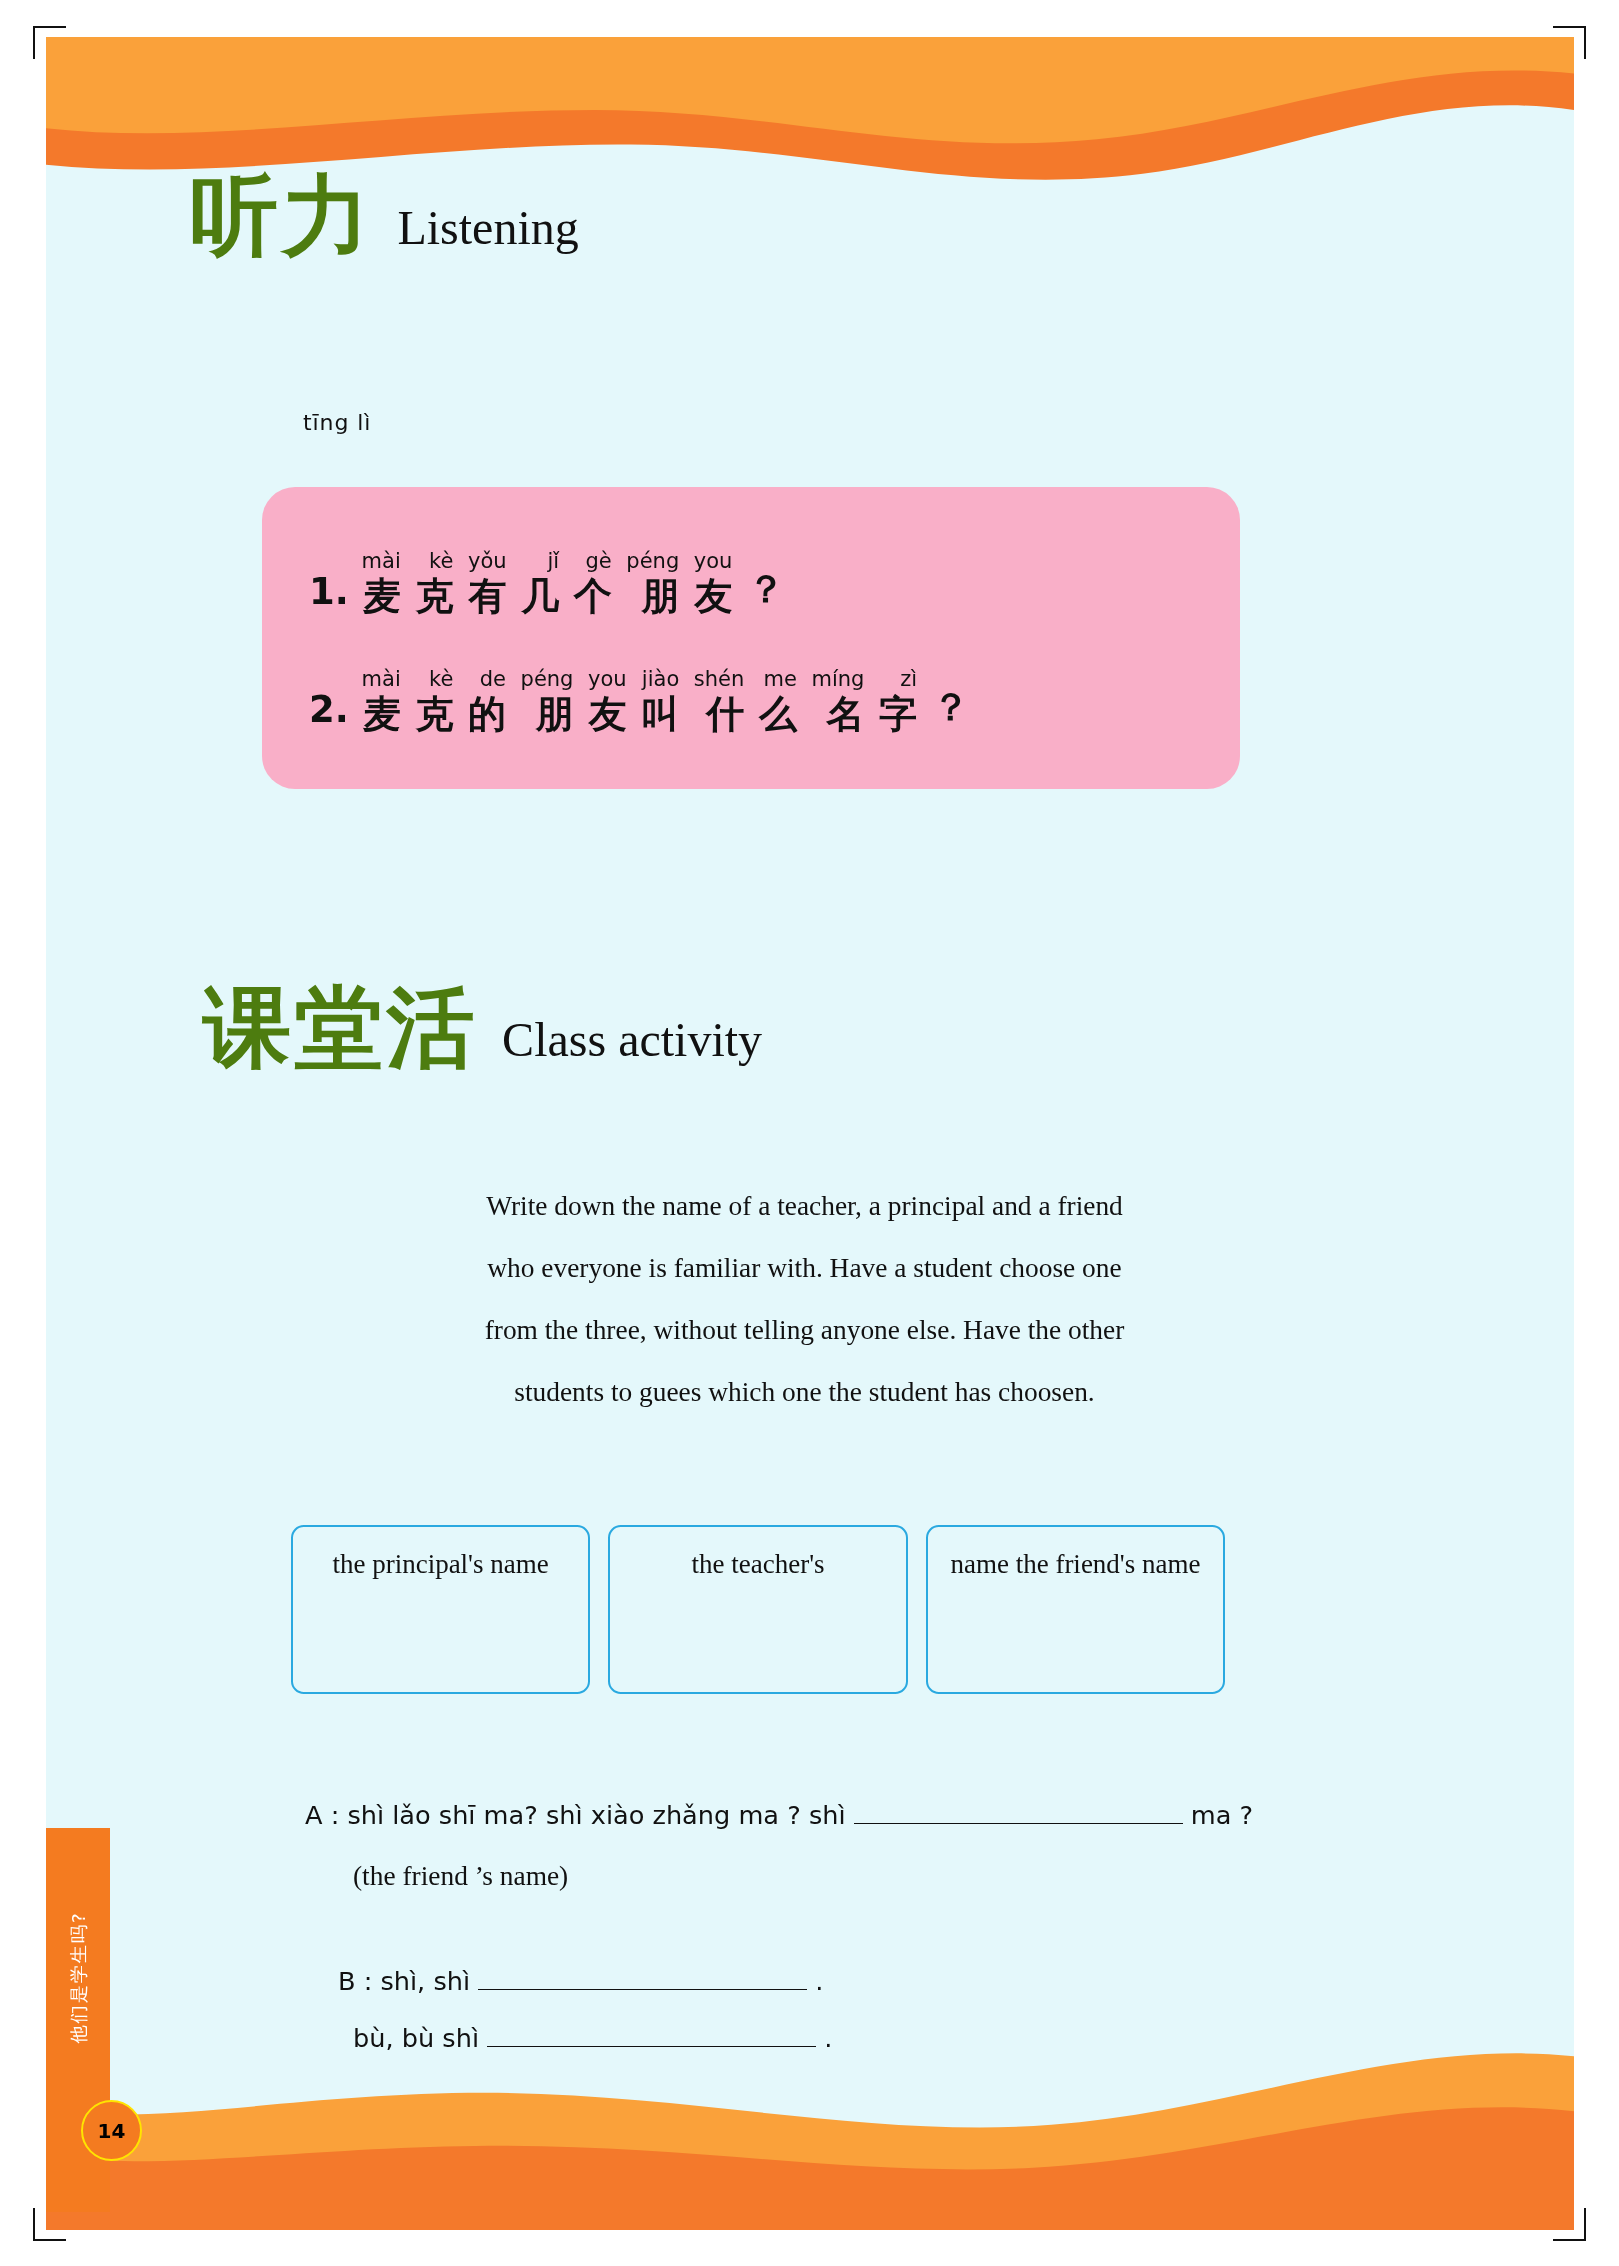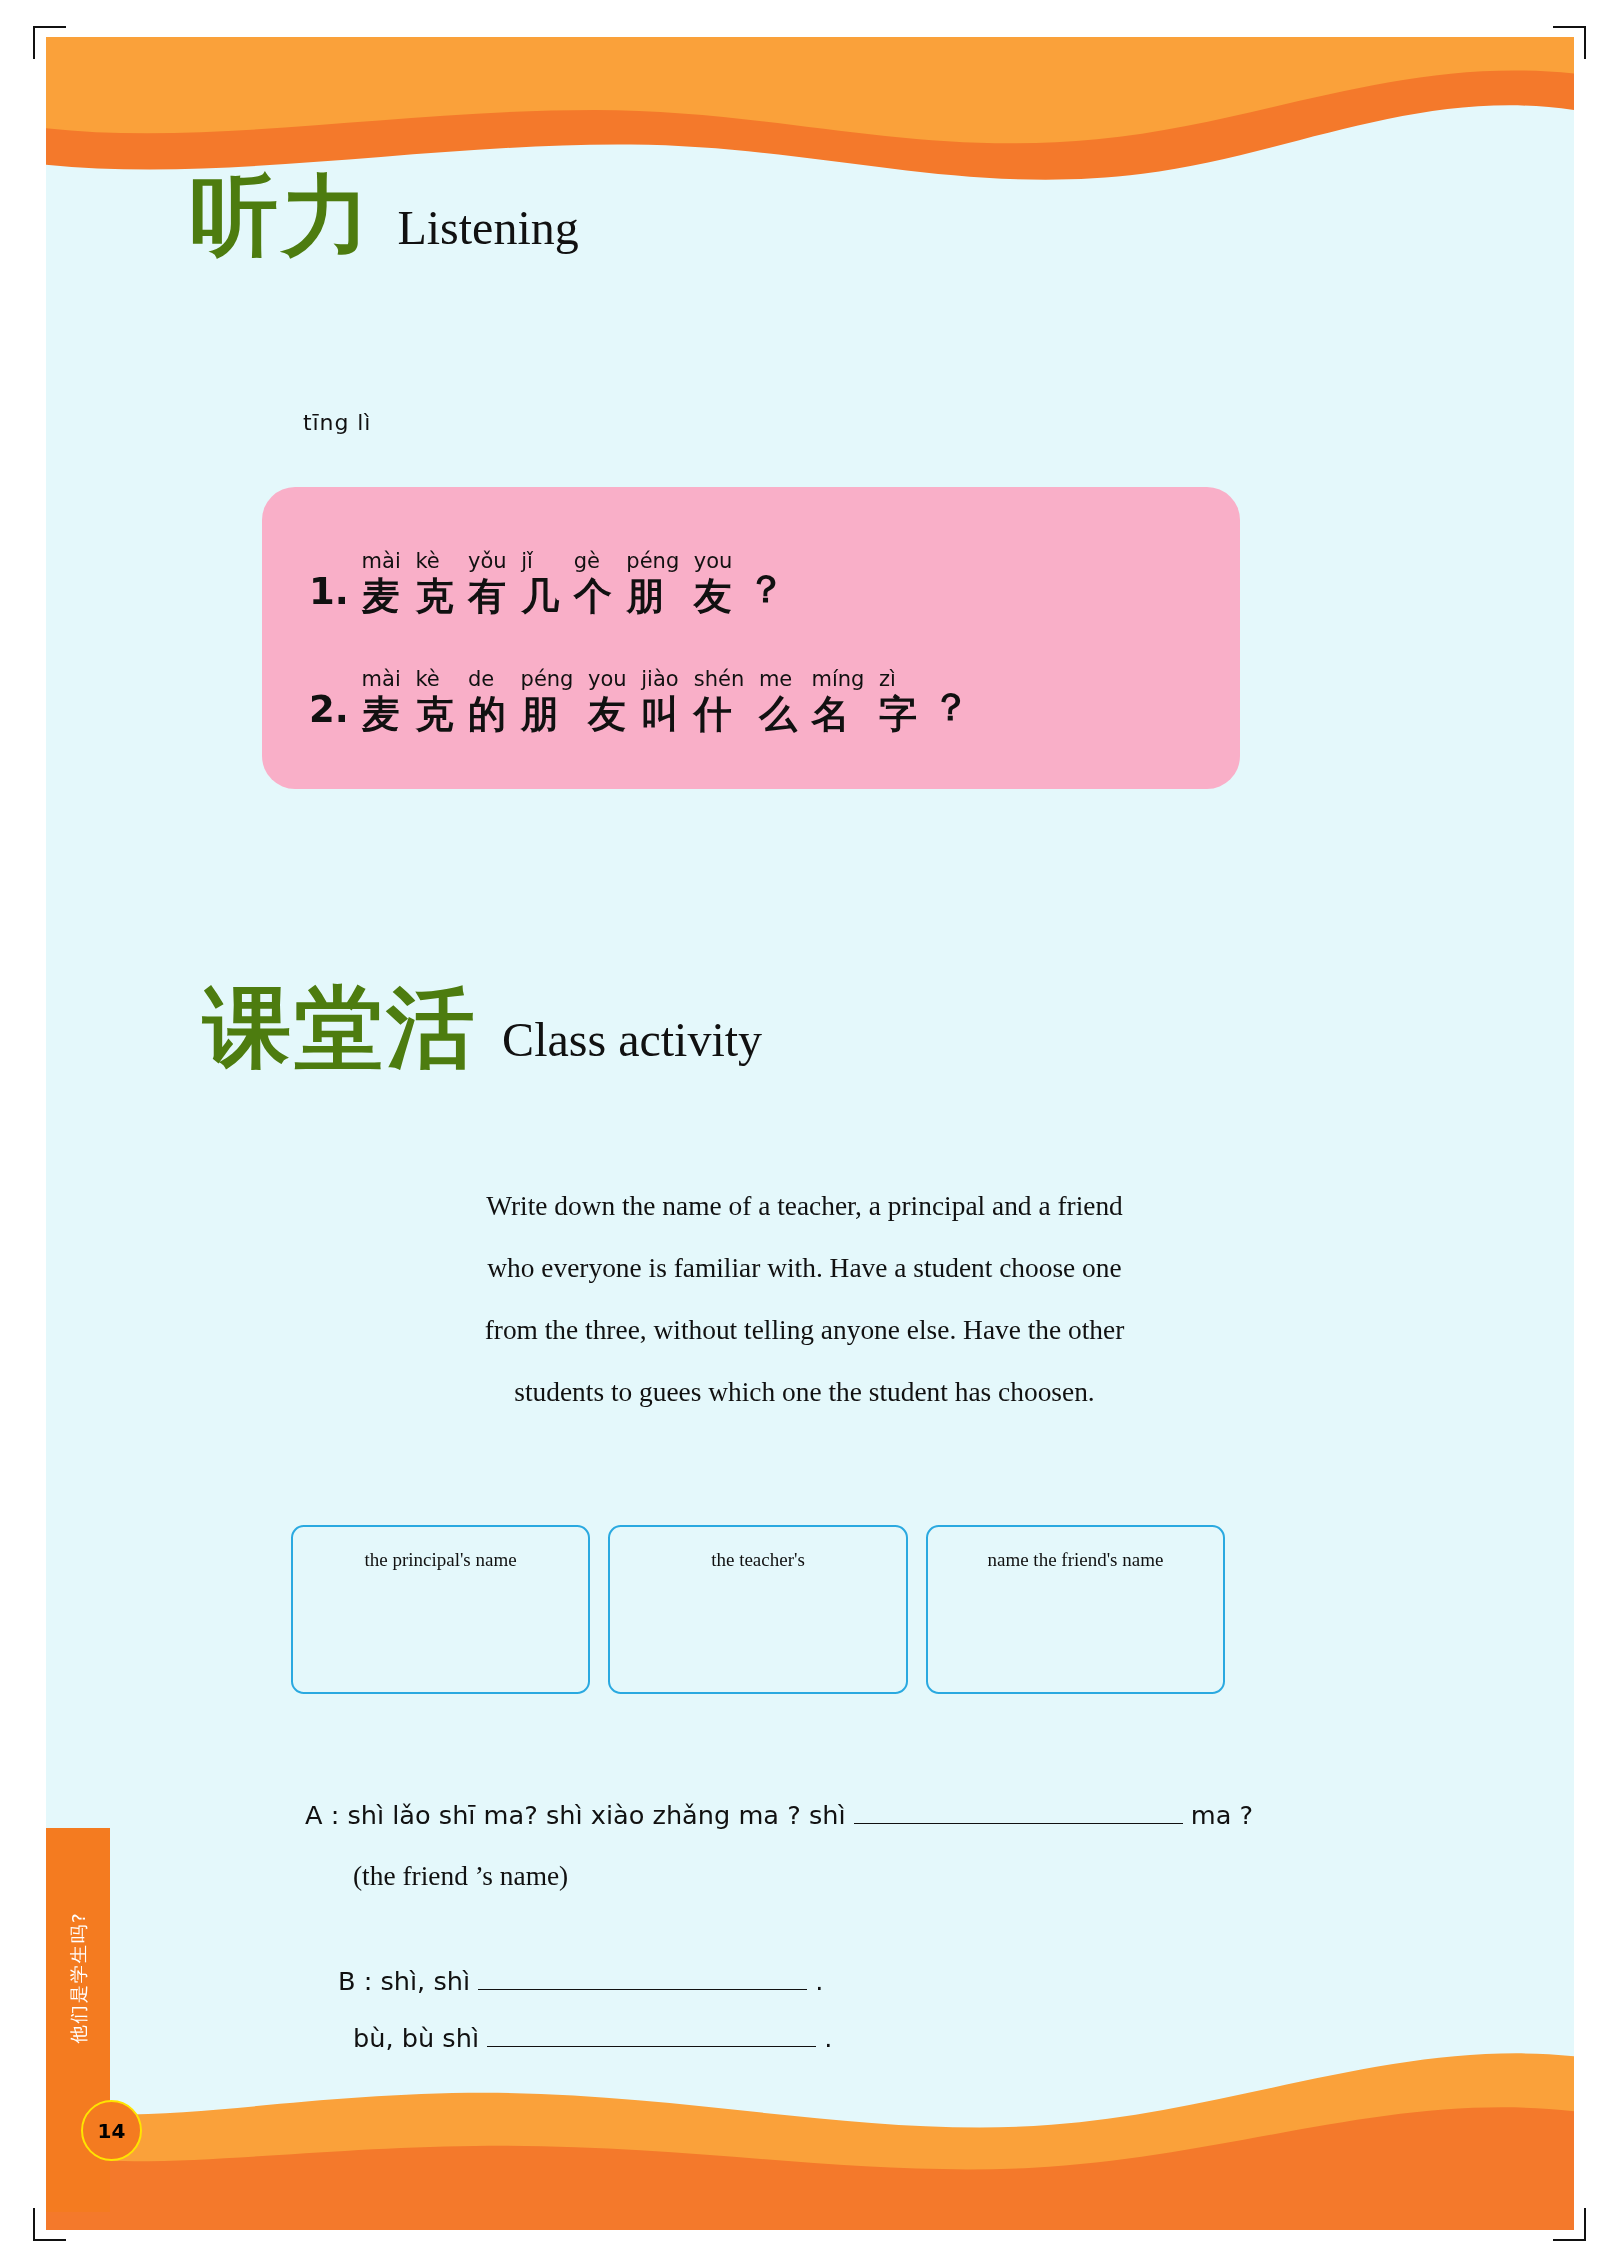--- a/index.html
+++ b/index.html
@@ -139,21 +139,21 @@
   .q-num {
     font-family: "DejaVu Sans", sans-serif;
     font-size: 37px;
     font-weight: bold;
     color: #111;
     margin-right: 12.8px;
     margin-bottom: 1.8px;
   }
   .char-unit {
     display: inline-block;
-    text-align: left;
+    text-align: right;
     margin-right: 14.6px;
   }
   .char-unit .py {
     display: block;
     font-family: "DejaVu Sans", sans-serif;
     font-size: 21px;
     color: #111;
     margin-bottom: 3.7px;
     white-space: nowrap;
   }
@@ -194,21 +194,21 @@
     width: 934px;
     display: flex;
     gap: 18.3px;
   }
   .name-box {
     border: 2.7px solid #2aa9e0;
     border-radius: 12.8px;
     height: 169px;
     background: transparent;
     font-family: "Liberation Serif", serif;
-    font-size: 19px;
+    font-size: 27px;
     color: #111;
     text-align: center;
     padding-top: 22px;
     box-sizing: border-box;
   }
   .nb1 { width: 376px; }
   .nb2 { width: 376px; }
   .nb3 { width: 376px; }
 
   

